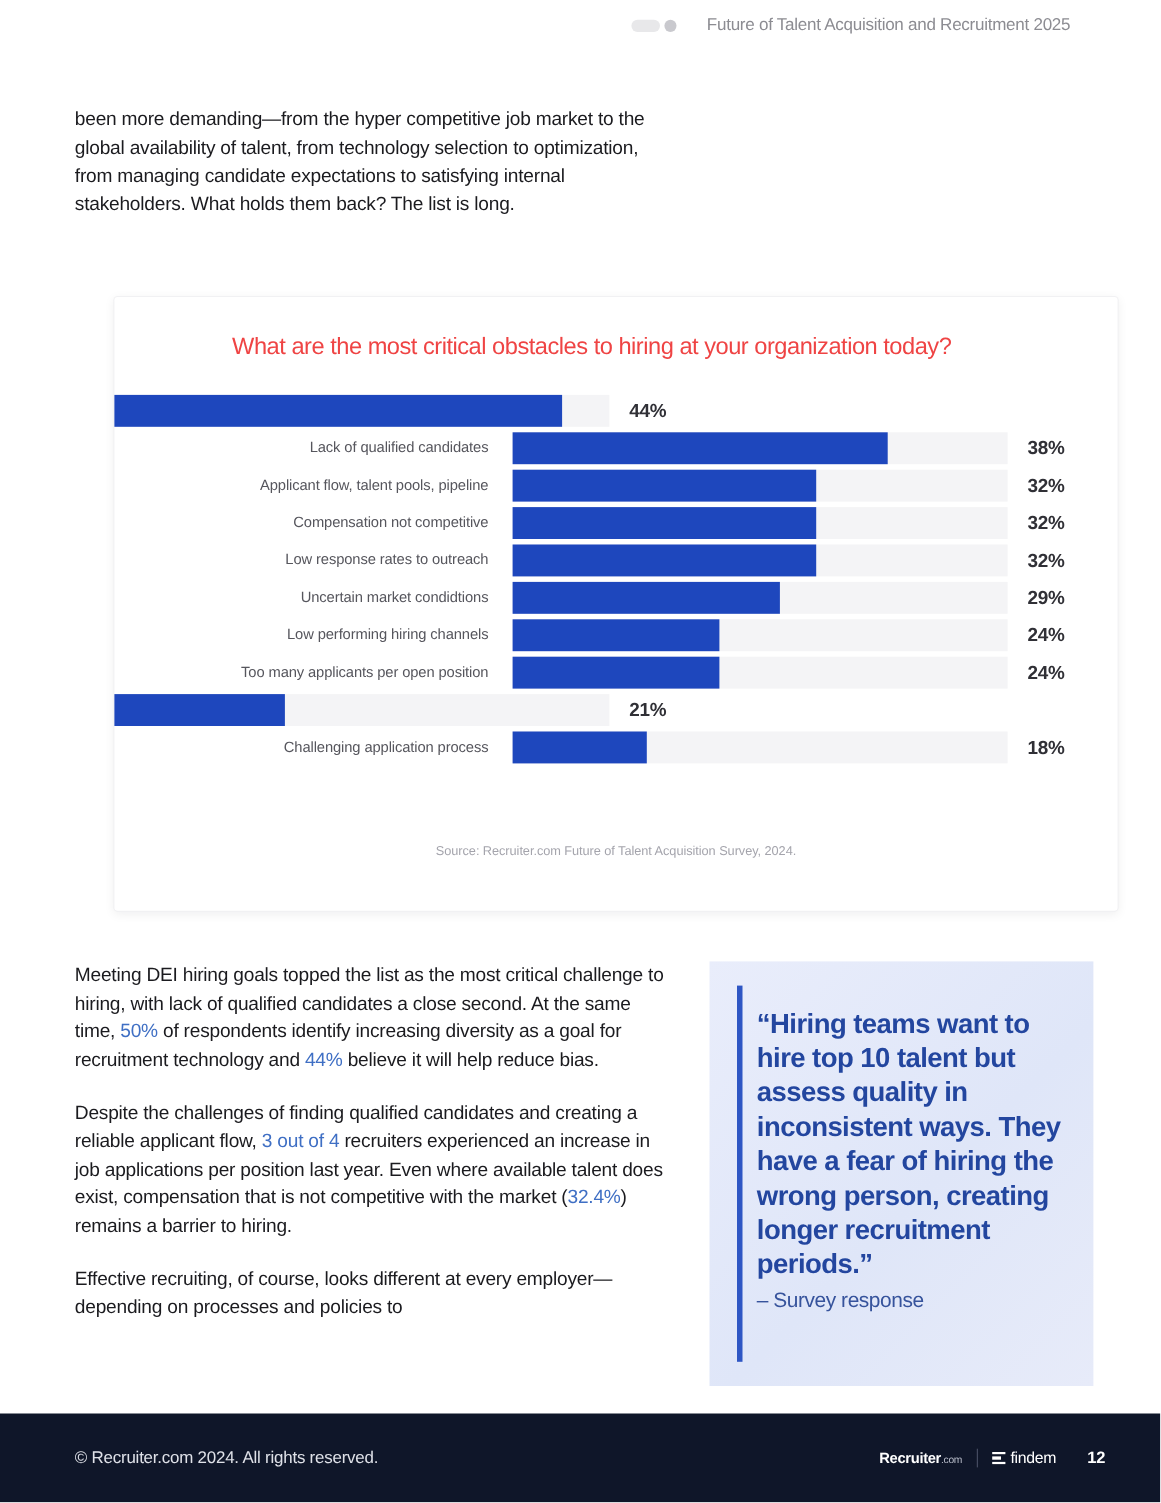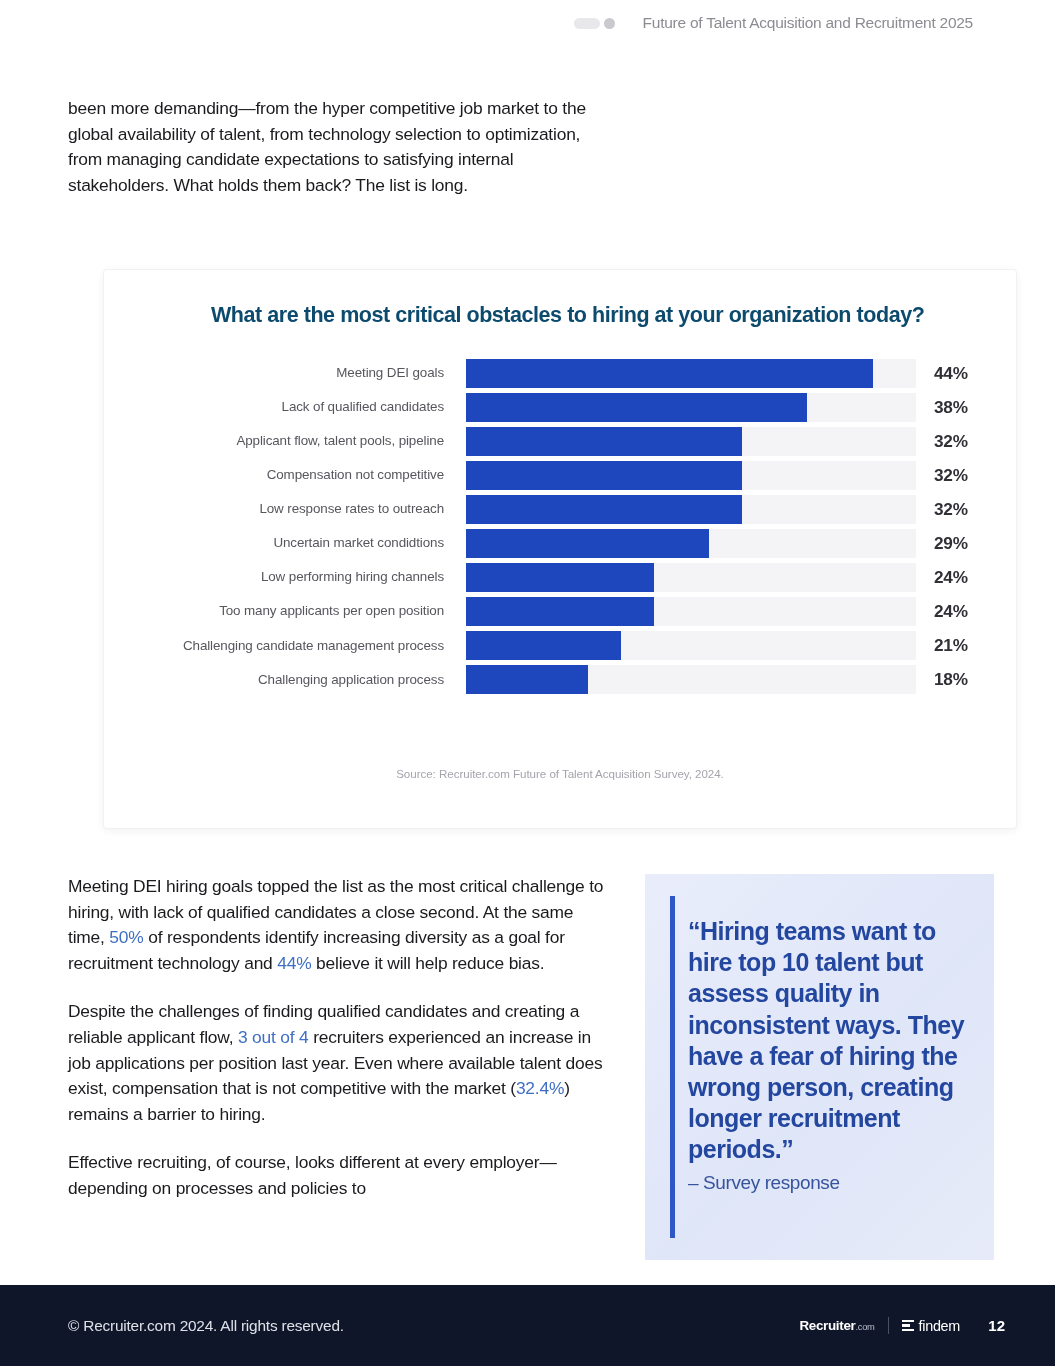--- a/index.html
+++ b/index.html
@@ -73,22 +73,22 @@
     height: 558px;
     background: #ffffff;
     border-radius: 3px;
     box-shadow: 0 0 0 1px #f1f1f3, 0 2px 10px rgba(20,20,30,0.07);
   }
   .chart-title {
     position: absolute;
     left: 107px;
     top: 33px;
     font-size: 21.5px;
-    font-weight: 700;
-    color: #0c4a6e;
+    font-weight: 400;
+    color: #ef4444;
     letter-spacing: -0.45px;
     white-space: nowrap;
   }
 
   .chart-rows {
     position: absolute;
     left: 0;
     top: 86px;
     width: 912px;
   }
@@ -261,21 +261,20 @@
   </div>
 
   <div id="intro-para">
     <p class="para">been more demanding—from the hyper competitive job market to the global availability of talent, from technology selection to optimization, from managing candidate expectations to satisfying internal stakeholders. What holds them back? The list is long.</p>
   </div>
 
   <div class="chart-card">
     <div class="chart-title">What are the most critical obstacles to hiring at your organization today?</div>
     <div class="chart-rows" id="chart-rows">
         <div class="chart-row">
-          <div class="row-label">Meeting DEI goals</div>
           <div class="row-track" style="background: rgb(244, 244, 246);">
             <div class="row-bar" style="width: 407.24px; background: rgb(30, 71, 189);"></div>
           </div>
           <div class="row-value">44%</div>
         </div>
         <div class="chart-row">
           <div class="row-label">Lack of qualified candidates</div>
           <div class="row-track" style="background: rgb(244, 244, 246);">
             <div class="row-bar" style="width: 341.48px; background: rgb(30, 71, 189);"></div>
           </div>
@@ -317,21 +316,20 @@
           <div class="row-value">24%</div>
         </div>
         <div class="chart-row">
           <div class="row-label">Too many applicants per open position</div>
           <div class="row-track" style="background: rgb(244, 244, 246);">
             <div class="row-bar" style="width: 188.04px; background: rgb(30, 71, 189);"></div>
           </div>
           <div class="row-value">24%</div>
         </div>
         <div class="chart-row">
-          <div class="row-label">Challenging candidate management process</div>
           <div class="row-track" style="background: rgb(244, 244, 246);">
             <div class="row-bar" style="width: 155.16px; background: rgb(30, 71, 189);"></div>
           </div>
           <div class="row-value">21%</div>
         </div>
         <div class="chart-row">
           <div class="row-label">Challenging application process</div>
           <div class="row-track" style="background: rgb(244, 244, 246);">
             <div class="row-bar" style="width: 122.28px; background: rgb(30, 71, 189);"></div>
           </div>

